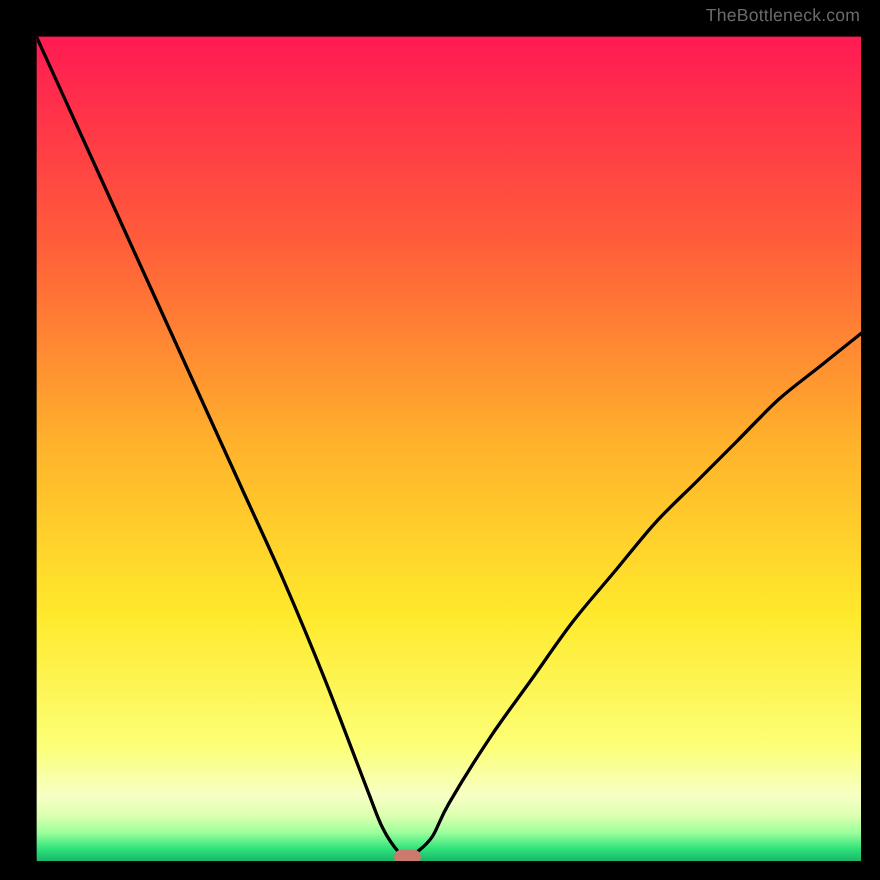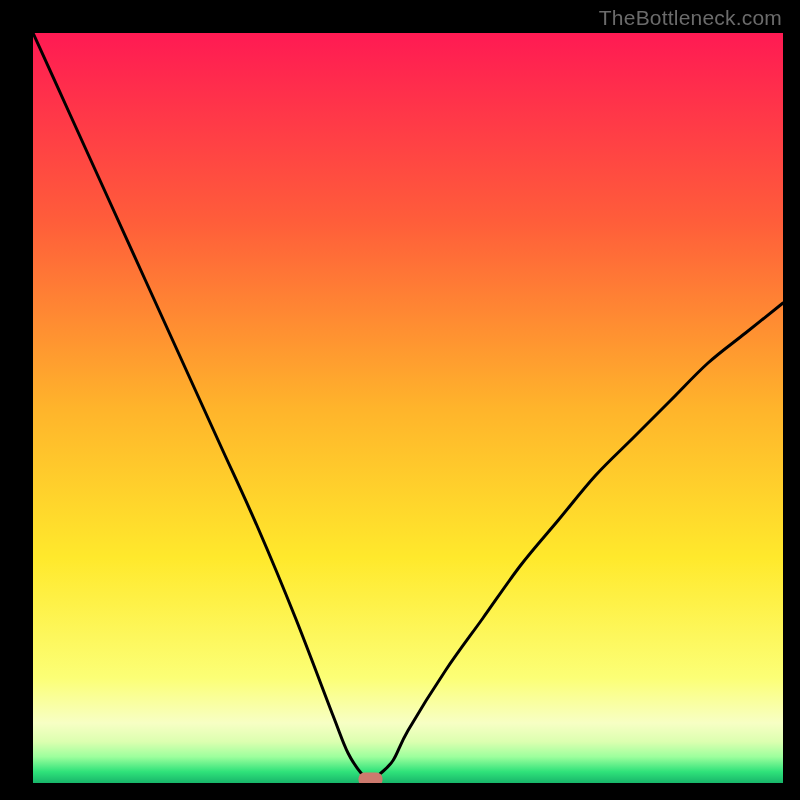--- a/index.html
+++ b/index.html
@@ -29,21 +29,21 @@
   }
   .gradient-bg {
     position: absolute;
     inset: 0;
   }
   .watermark {
     position: absolute;
     top: 6px;
     right: 18px;
     color: #6b6b6b;
-    font-size: 21px;
+    font-size: 16px;
     letter-spacing: 0.2px;
     font-weight: 500;
   }
   .curve-svg {
     position: absolute;
     inset: 0;
   }
 </style>
 </head>
 <body>

